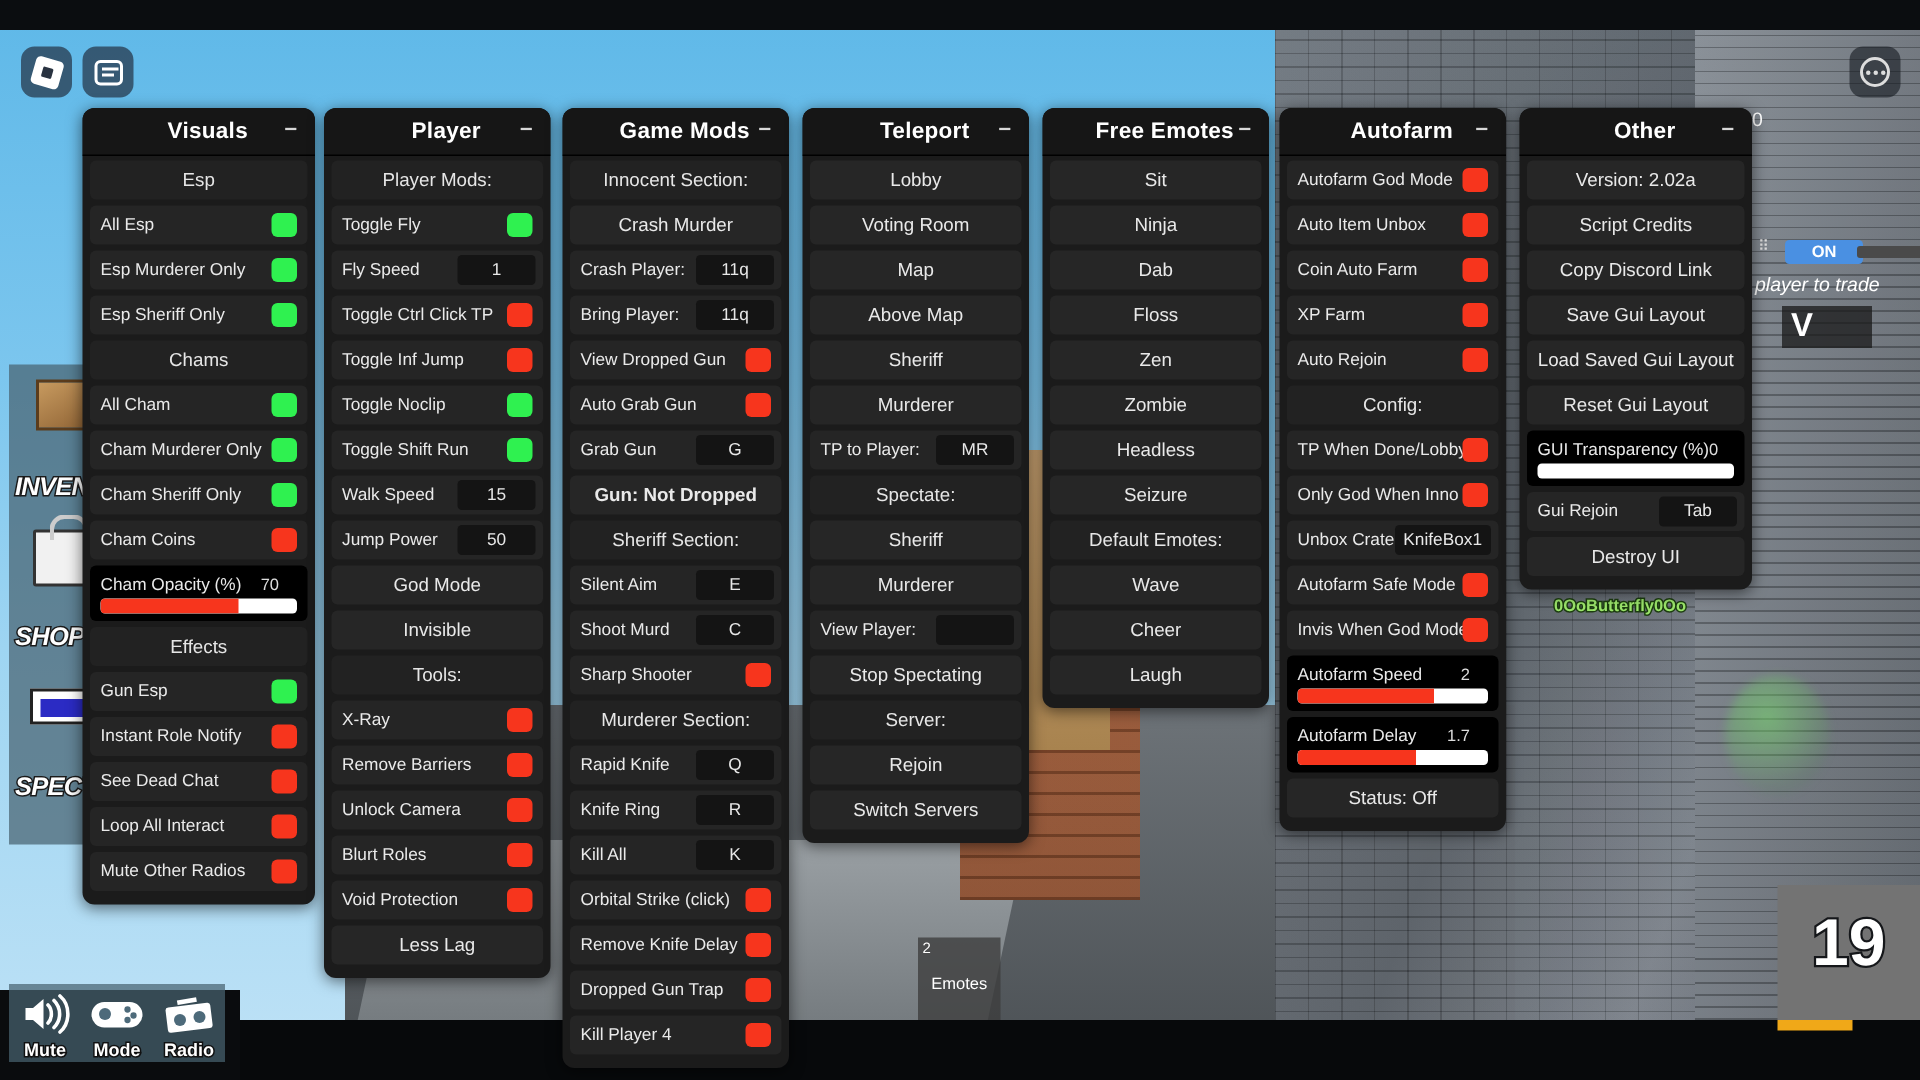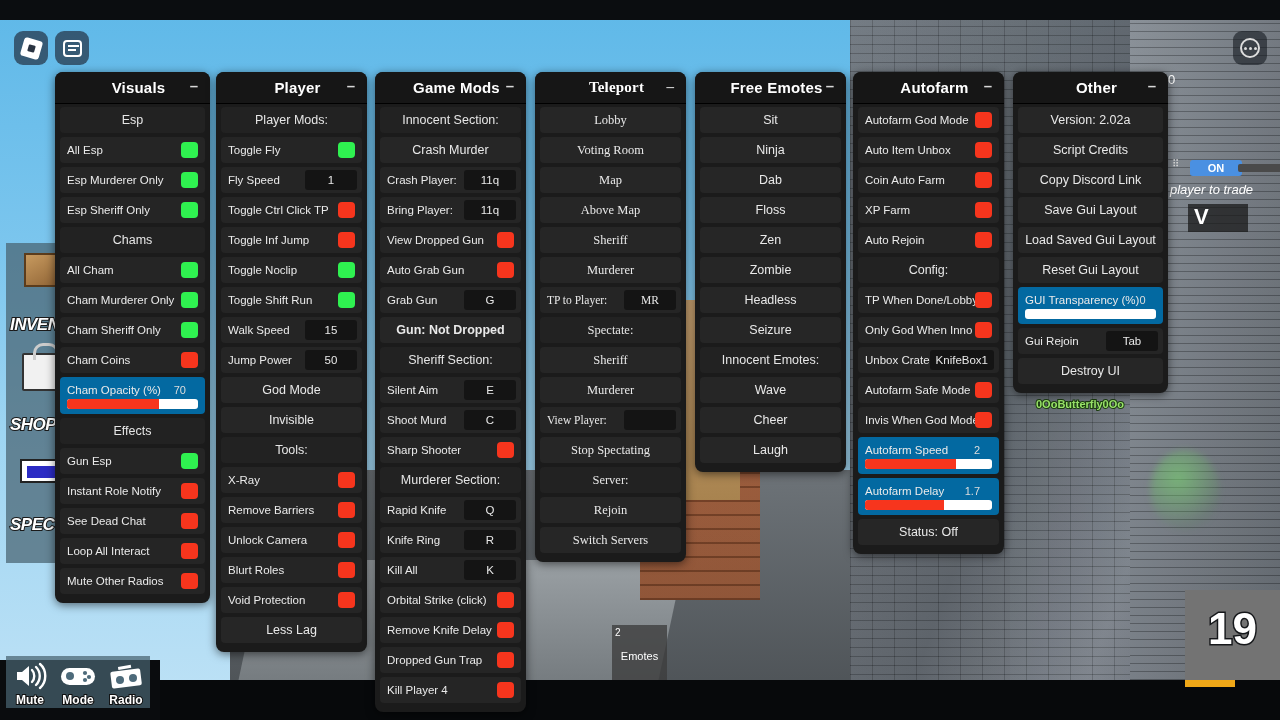--- a/index.html
+++ b/index.html
@@ -173,36 +173,36 @@
   .tbox {
     position:absolute; right:5px; top:3px;
     min-width:52px; height:20px;
     background:#141414; border-radius:3px;
     display:flex; align-items:center; justify-content:center;
     font-size:11.5px; color:#e8e8e8;
     padding:0 6px;
   }
   .tbox.wide { min-width:62px; }
   .slider-row {
-    margin-bottom:4px; background:#0369a1; border-radius:4px;
+    margin-bottom:4px; background:#000000; border-radius:4px;
     padding:3px 7px 5px 7px;
   }
   .slider-top { display:flex; align-items:center; justify-content:space-between; height:19px; }
   .slider-top .rl { font-size:11.5px; }
   .slider-val { font-size:11px; color:#ddd; padding-right:12px;}
   .slider-track {
     height:10px; background:#fff; border-radius:3px; overflow:hidden;
   }
   .slider-fill { height:100%; background:#f7351d; }
 
   
   #panel-visuals  { left:55px;  width:155px; }
   #panel-player   { left:216px; width:151px; }
   #panel-gamemods { left:375px; width:151px; }
-  #panel-teleport { left:535px; width:151px;font-family:Liberation Serif, serif; }
+  #panel-teleport { left:535px; width:151px; }
   #panel-emotes   { left:695px; width:151px; }
   #panel-autofarm { left:853px; width:151px; }
   #panel-other    { left:1013px; width:155px; }
 
   
   #trade-panel {
     position:absolute; left:1168px; top:66px; width:112px; height:130px;
     color:#fff; font-size:12px;
   }
   #trade-zero { position:absolute; left:0; top:6px; font-size:13px; color:#fff; }
@@ -672,21 +672,21 @@
       <div class="row btn">
         <span class="rl">Zombie</span>
       </div>
       <div class="row btn">
         <span class="rl">Headless</span>
       </div>
       <div class="row btn">
         <span class="rl">Seizure</span>
       </div>
       <div class="row section">
-        <span class="rl">Innocent Emotes:</span>
+        <span class="rl">Default Emotes:</span>
       </div>
       <div class="row btn">
         <span class="rl">Wave</span>
       </div>
       <div class="row btn">
         <span class="rl">Cheer</span>
       </div>
       <div class="row btn">
         <span class="rl">Laugh</span>
       </div>

